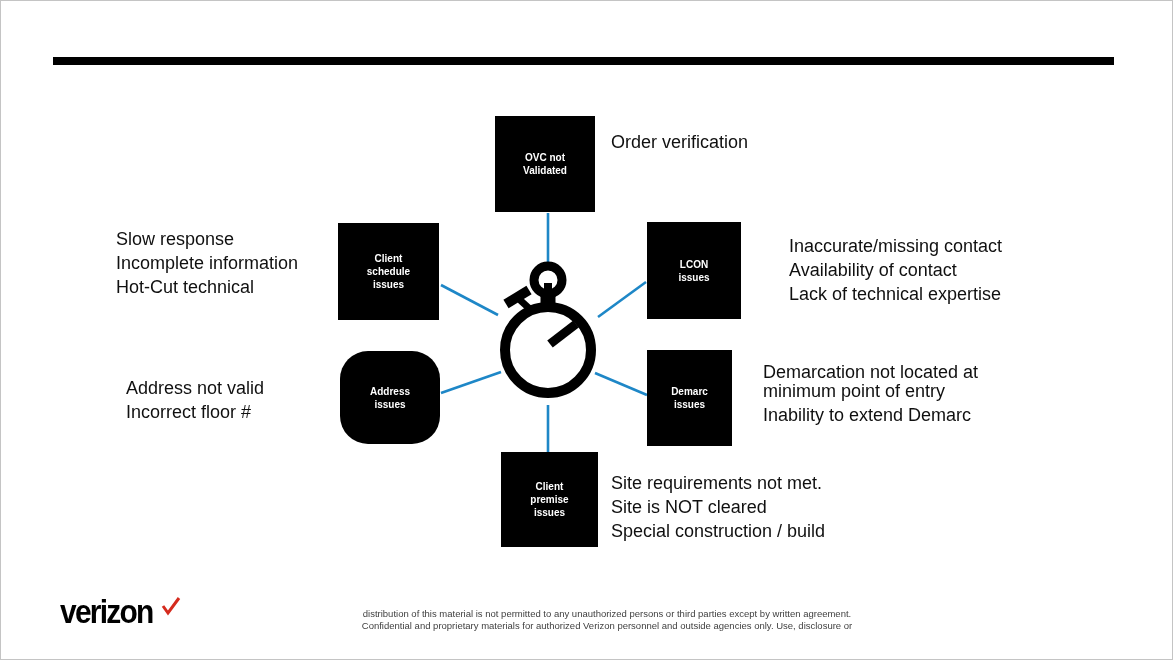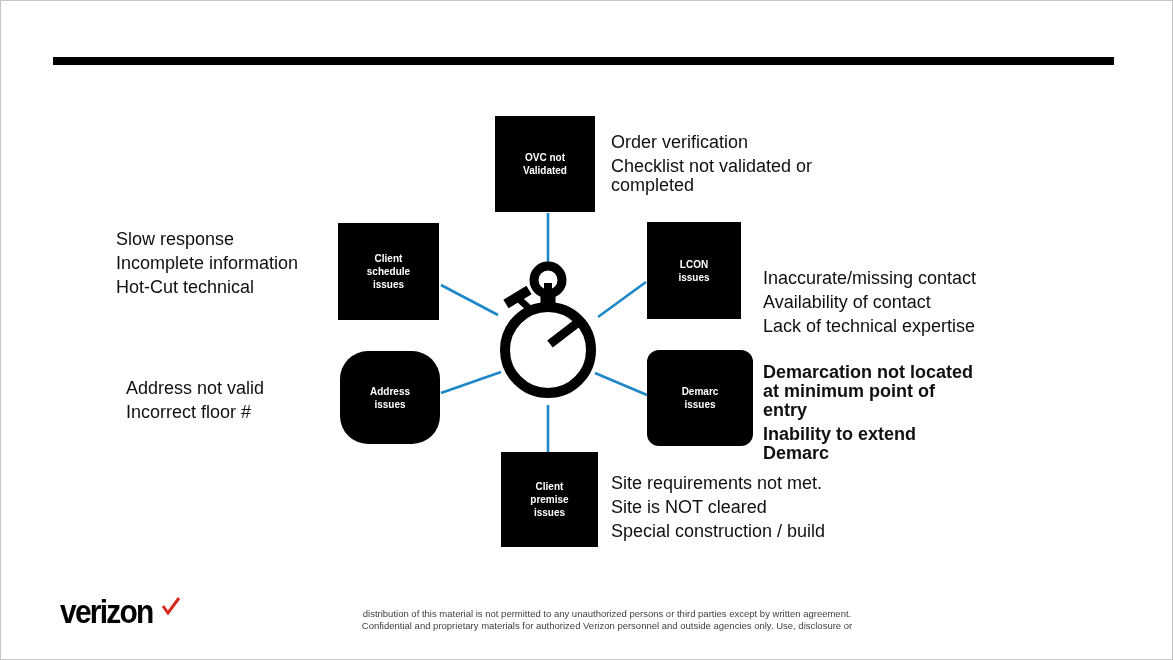--- a/index.html
+++ b/index.html
@@ -16,31 +16,31 @@
 
   .node-box {
     position:absolute; background:var(--box-bg,#000); color:var(--box-fg,#fff);
     display:flex; align-items:center; justify-content:center; text-align:center;
     font-weight:bold; font-size:10px; line-height:1.3; white-space:pre-line;
   }
   .box-ovc      { left:494px; top:115px; width:100px; height:96px; }
   .box-schedule { left:337px; top:222px; width:101px; height:97px; }
   .box-lcon     { left:646px; top:221px; width:94px;  height:97px; }
   .box-address  { left:339px; top:350px; width:100px; height:93px;border-radius:28px; }
-  .box-demarc   { left:646px; top:349px; width:106px;  height:96px;border-radius:12px; }
+  .box-demarc   { left:646px; top:349px; width:85px;  height:96px; }
   .box-premise  { left:500px; top:451px; width:97px;  height:95px; }
 
   .desc { position:absolute; font-size:18px; line-height:19px; color:#101010; }
   .desc p { margin:0 0 5px 0; }
   .desc.right { text-align:left; }
   .desc-ovc      { left:610px; top:132px; width:215px; }
   .desc-schedule { left:115px; top:229px; width:200px; }
-  .desc-lcon     { left:762px; top:236px; width:220px;margin-top:32px; }
+  .desc-lcon     { left:788px; top:236px; width:220px; }
   .desc-address  { left:125px; top:378px; width:190px; }
-  .desc-demarc   { left:762px; top:362px; width:218px;font-weight:bold; }
+  .desc-demarc   { left:762px; top:362px; width:218px; }
   .desc-premise  { left:610px; top:473px; width:235px; }
 
   .logo { position:absolute; left:59px; top:593px; display:flex; align-items:flex-start; }
   .logo-text {
     font-size:34px; font-weight:bold; letter-spacing:-2px; color:#000;
     transform:scaleX(.88); transform-origin:left top; line-height:1;
   }
   .logo-check { margin-left:-4px; margin-top:3px; }
 
   .confidential {
@@ -87,21 +87,20 @@
   <div class="node-box box-address">Address
 issues</div>
   <div class="node-box box-demarc">Demarc
 issues</div>
   <div class="node-box box-premise">Client
 premise
 issues</div>
 
   <div class="desc desc-ovc">
     <p>Order verification</p>
-    <p>Checklist not validated or completed</p>
   </div>
   <div class="desc right desc-schedule">
     <p>Slow response</p>
     <p>Incomplete information</p>
     <p>Hot-Cut technical</p>
   </div>
   <div class="desc desc-lcon">
     <p>Inaccurate/missing contact</p>
     <p>Availability of contact</p>
     <p>Lack of technical expertise</p>

